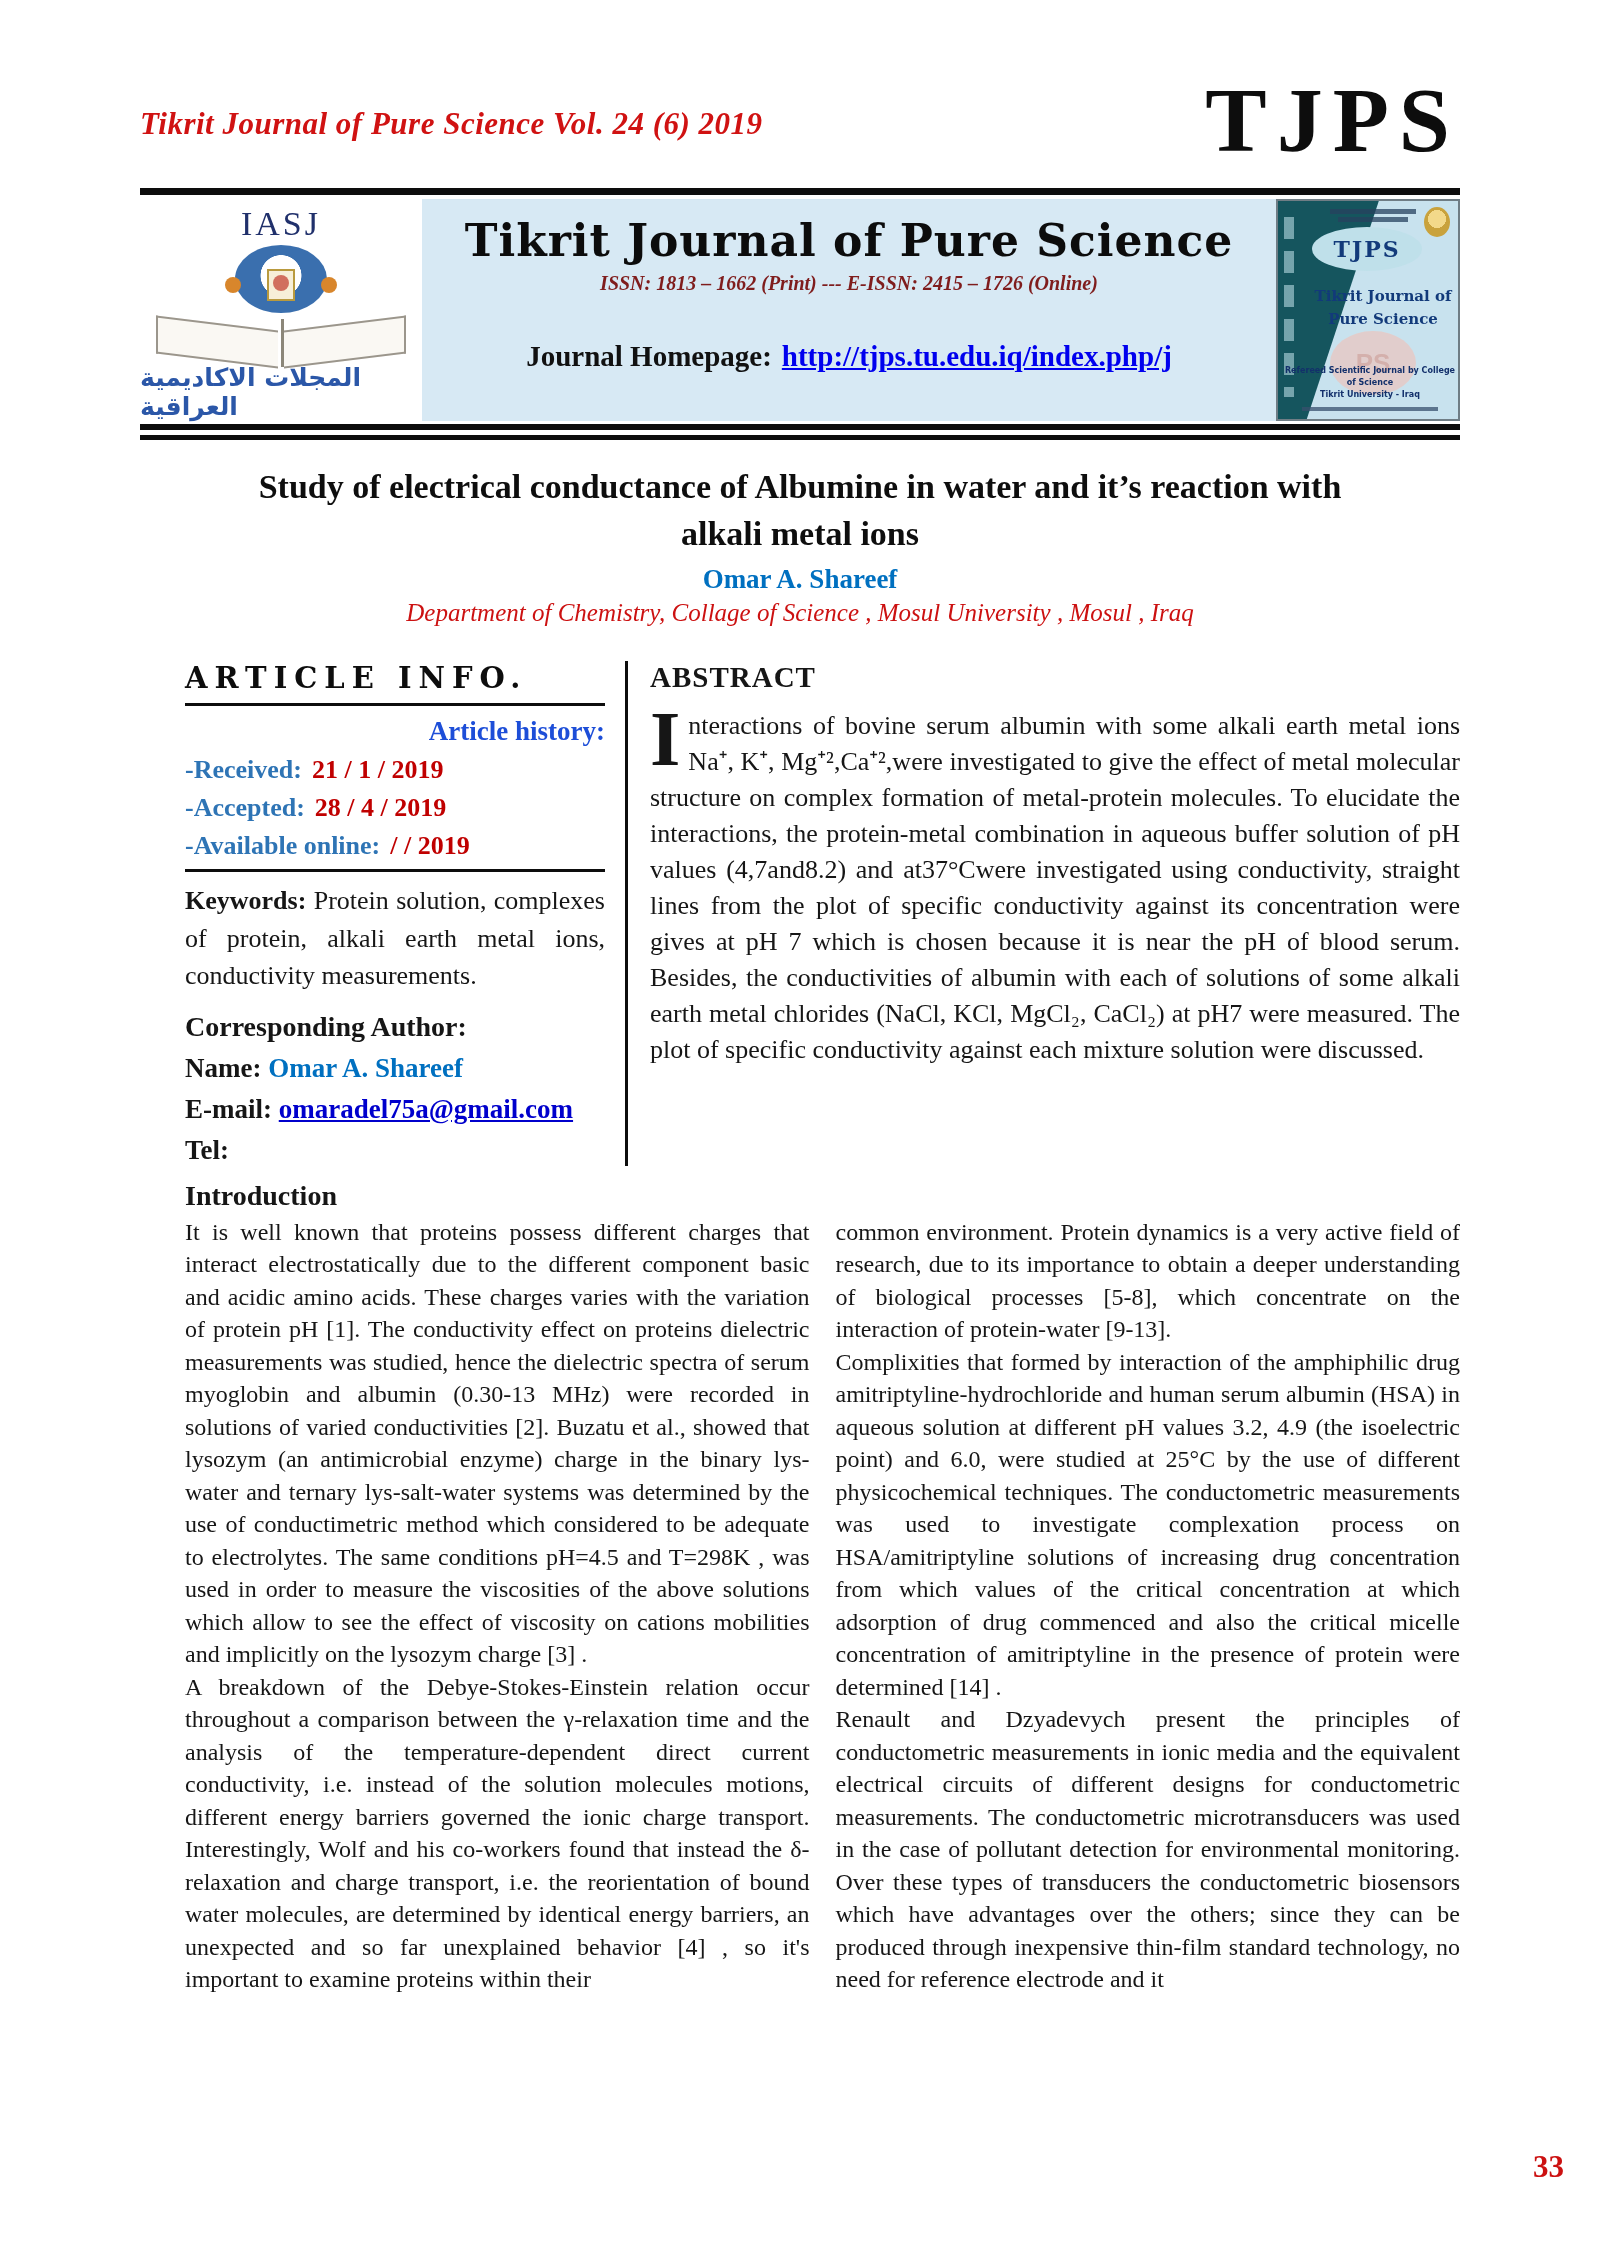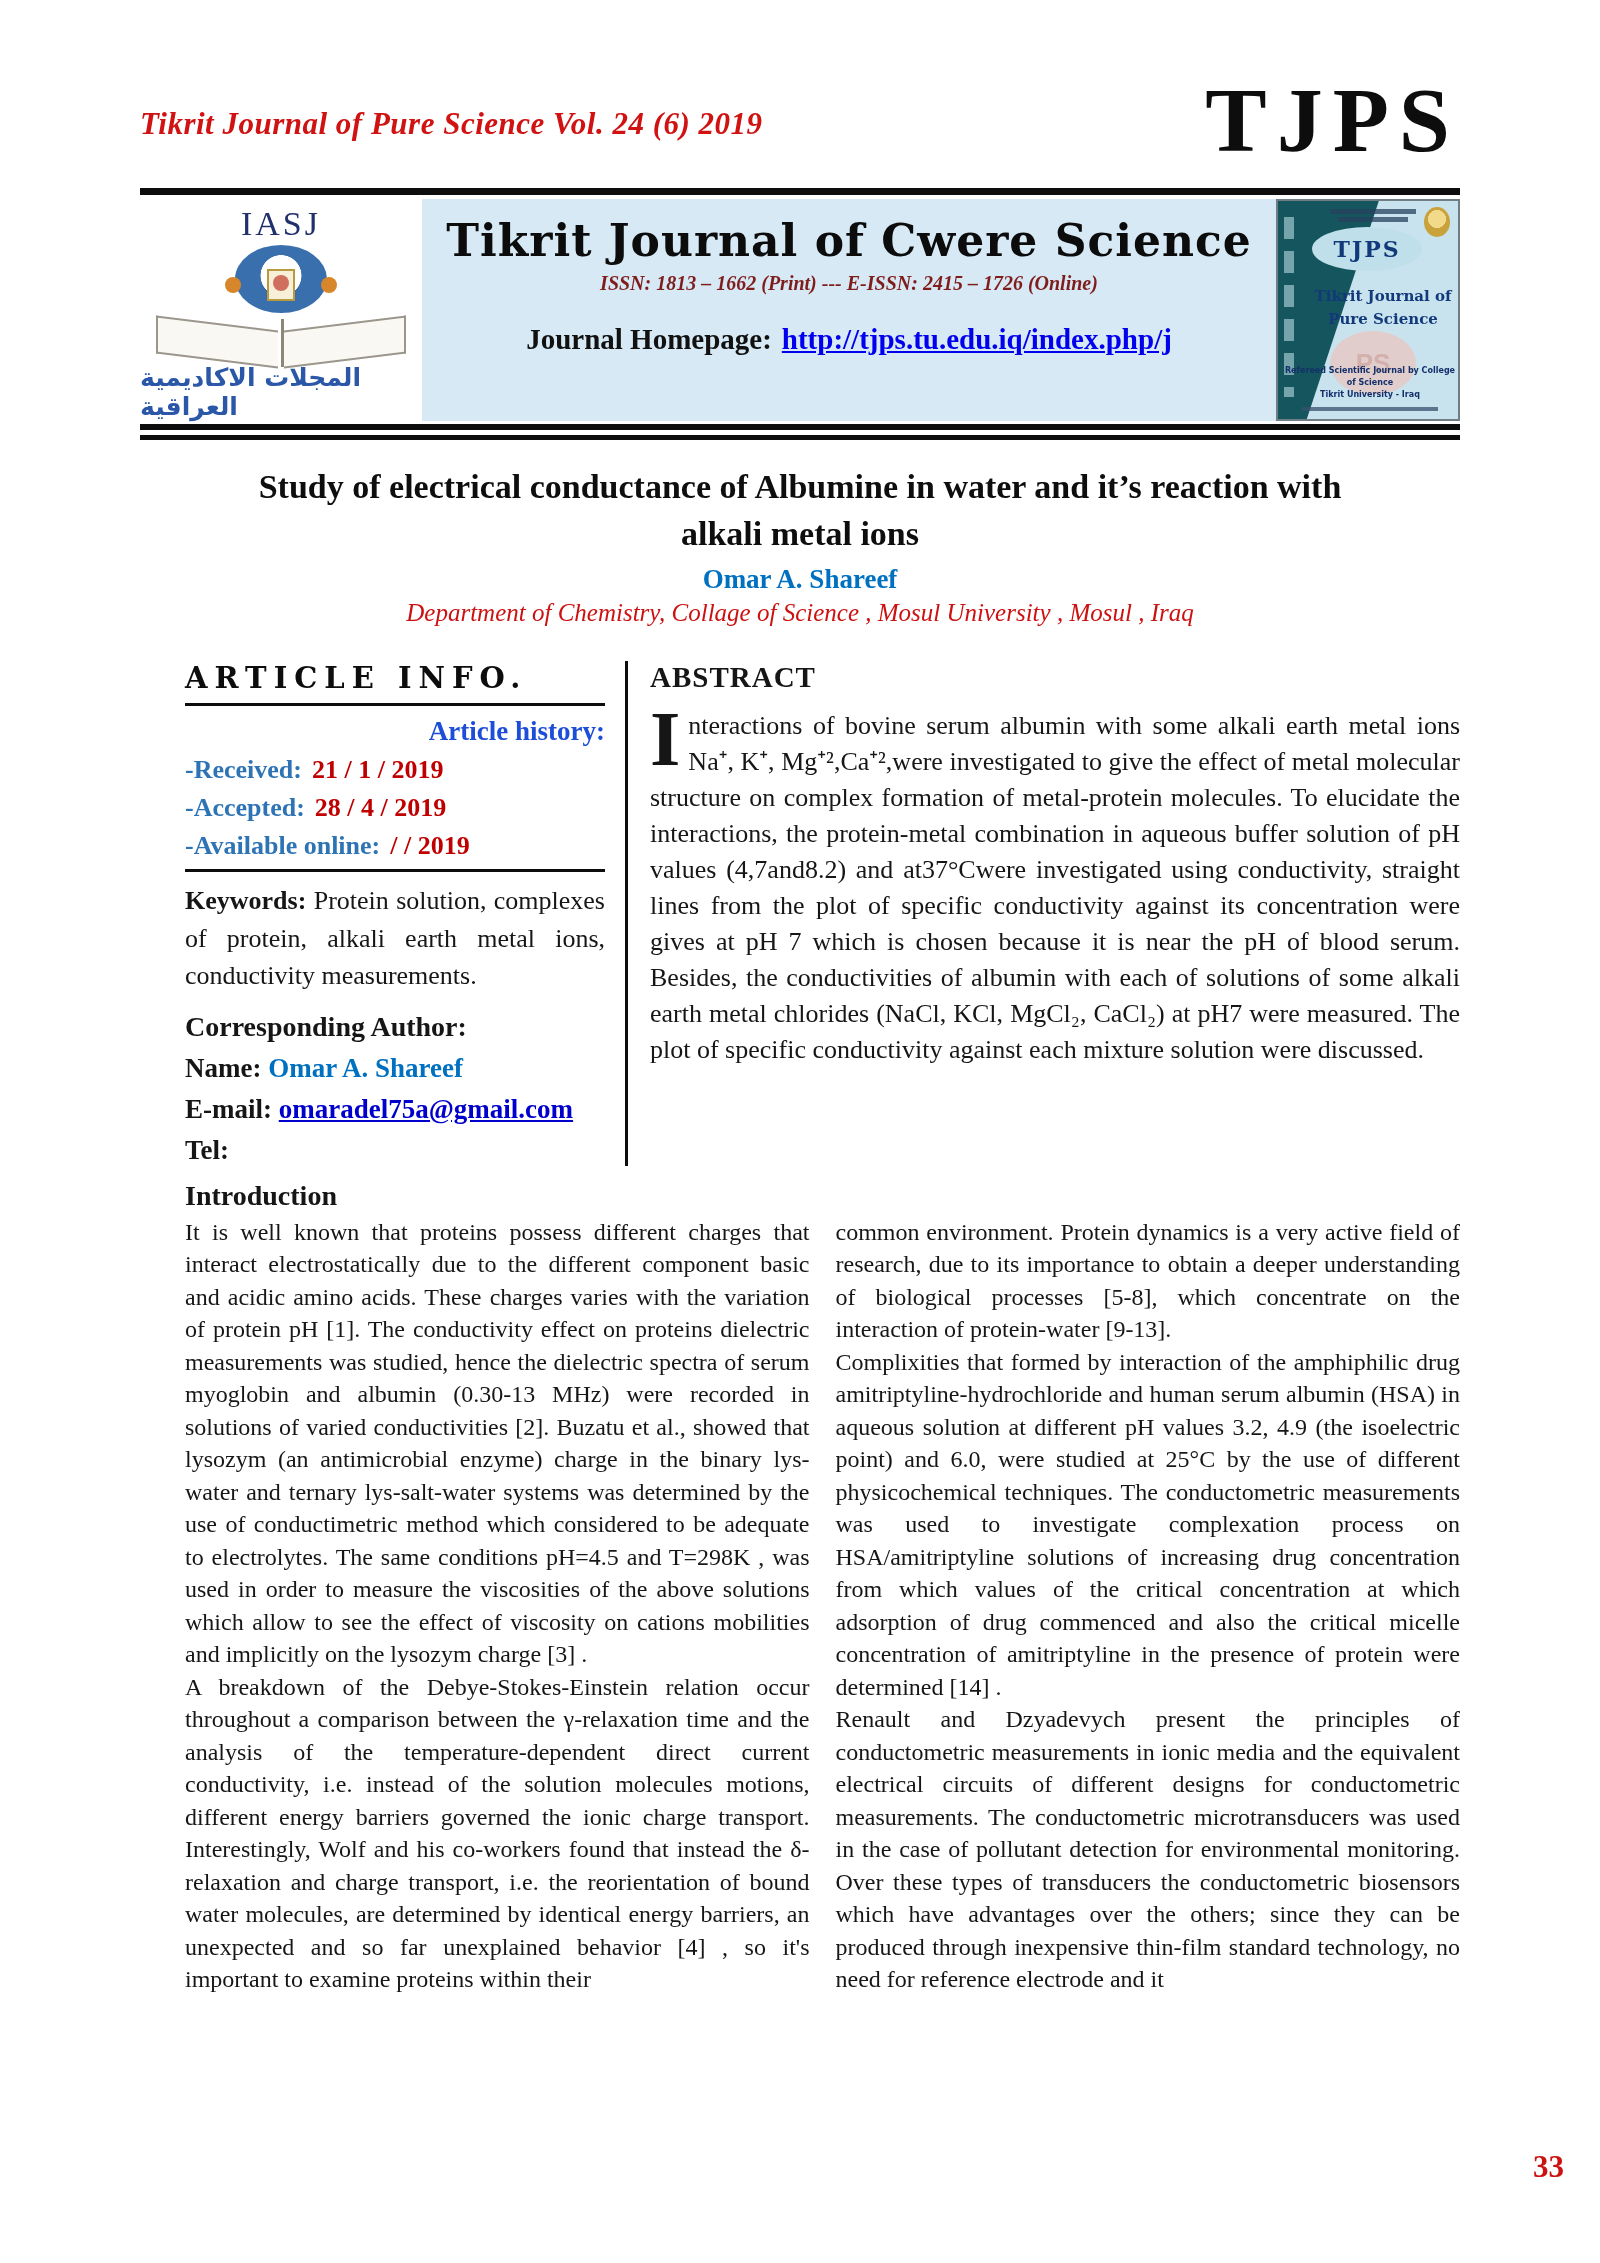--- a/index.html
+++ b/index.html
@@ -27,21 +27,21 @@
   .iasj-emblem .flower { position:absolute; left:38px; top:30px; width:16px; height:16px; border-radius:50%; background:#c0392b; opacity:.7; }
   .iasj-book { position:relative; width:250px; height:50px; margin-top:6px; }
   .iasj-book .pg { position:absolute; top:4px; width:122px; height:38px; background:#faf8f3; border:2px solid #9b968c; }
   .iasj-book .pg.l { left:0; transform:skewY(7deg); border-right:none; }
   .iasj-book .pg.r { right:0; transform:skewY(-7deg); border-left:none; }
   .iasj-book .spine { position:absolute; left:50%; top:0; width:3px; height:48px; background:#8c8779; }
   .iasj-arabic { font-family:"DejaVu Sans", sans-serif; font-size:25px; font-weight:bold; color:#2b57a8; margin-top:2px; }
   .banner-center { flex:1; background:#d7e9f4; text-align:center; padding-top:16px; }
   .banner-title { font-family:"DejaVu Serif", serif; font-size:44px; font-weight:bold; letter-spacing:1px; color:#0c0c0c; }
   .banner-issn { font-size:20px; font-weight:bold; font-style:italic; color:#7f1d1d; margin-top:6px; }
-  .banner-homepage { font-size:29px; margin-top:28px; color:#111; }
+  .banner-homepage { font-size:29px; margin-top:45px; color:#111; }
   .banner-homepage .hp-label { font-weight:bold; margin-right:10px; }
   .homepage-link { color:#0000ee; font-weight:bold; text-decoration:underline; cursor:pointer; }
   
   .cover { position:relative; width:184px; background:#c8e2ee; border:2px solid #6f7d85; overflow:hidden; }
   .cover .diag { position:absolute; inset:0; background:#15555e; clip-path:polygon(0 0, 56% 0, 16% 100%, 0 100%); }
   .cover .spinebars { position:absolute; left:6px; top:16px; width:10px; height:180px;
      background:repeating-linear-gradient(#9fc6ce 0 22px, transparent 22px 34px); opacity:.7; }
   .cover .ellipse { position:absolute; left:34px; top:26px; width:110px; height:44px; border-radius:50%;
      background:#bfe0ea; display:flex; align-items:center; justify-content:center; }
   .cover .ellipse span { font-family:"DejaVu Serif", serif; font-weight:bold; font-size:22px; color:#123a7a; letter-spacing:2px; }
@@ -116,21 +116,21 @@
       </div>
       <div class="iasj-book">
         <div class="pg l"></div>
         <div class="pg r"></div>
         <div class="spine"></div>
       </div>
       <div class="iasj-arabic">المجلات الاكاديمية العراقية</div>
     </div>
 
     <div class="banner-center">
-      <div class="banner-title">Tikrit Journal of Cwere Science</div>
+      <div class="banner-title">Tikrit Journal of Pure Science</div>
       <div class="banner-issn">ISSN: 1813 – 1662 (Print)  --- E-ISSN: 2415 – 1726 (Online)</div>
       <div class="banner-homepage">
         <span class="hp-label">Journal Homepage:</span><a class="homepage-link">http://tjps.tu.edu.iq/index.php/j</a>
       </div>
     </div>
 
     <div class="cover">
       <div class="diag"></div>
       <div class="spinebars"></div>
       <div class="tinybar"></div>

